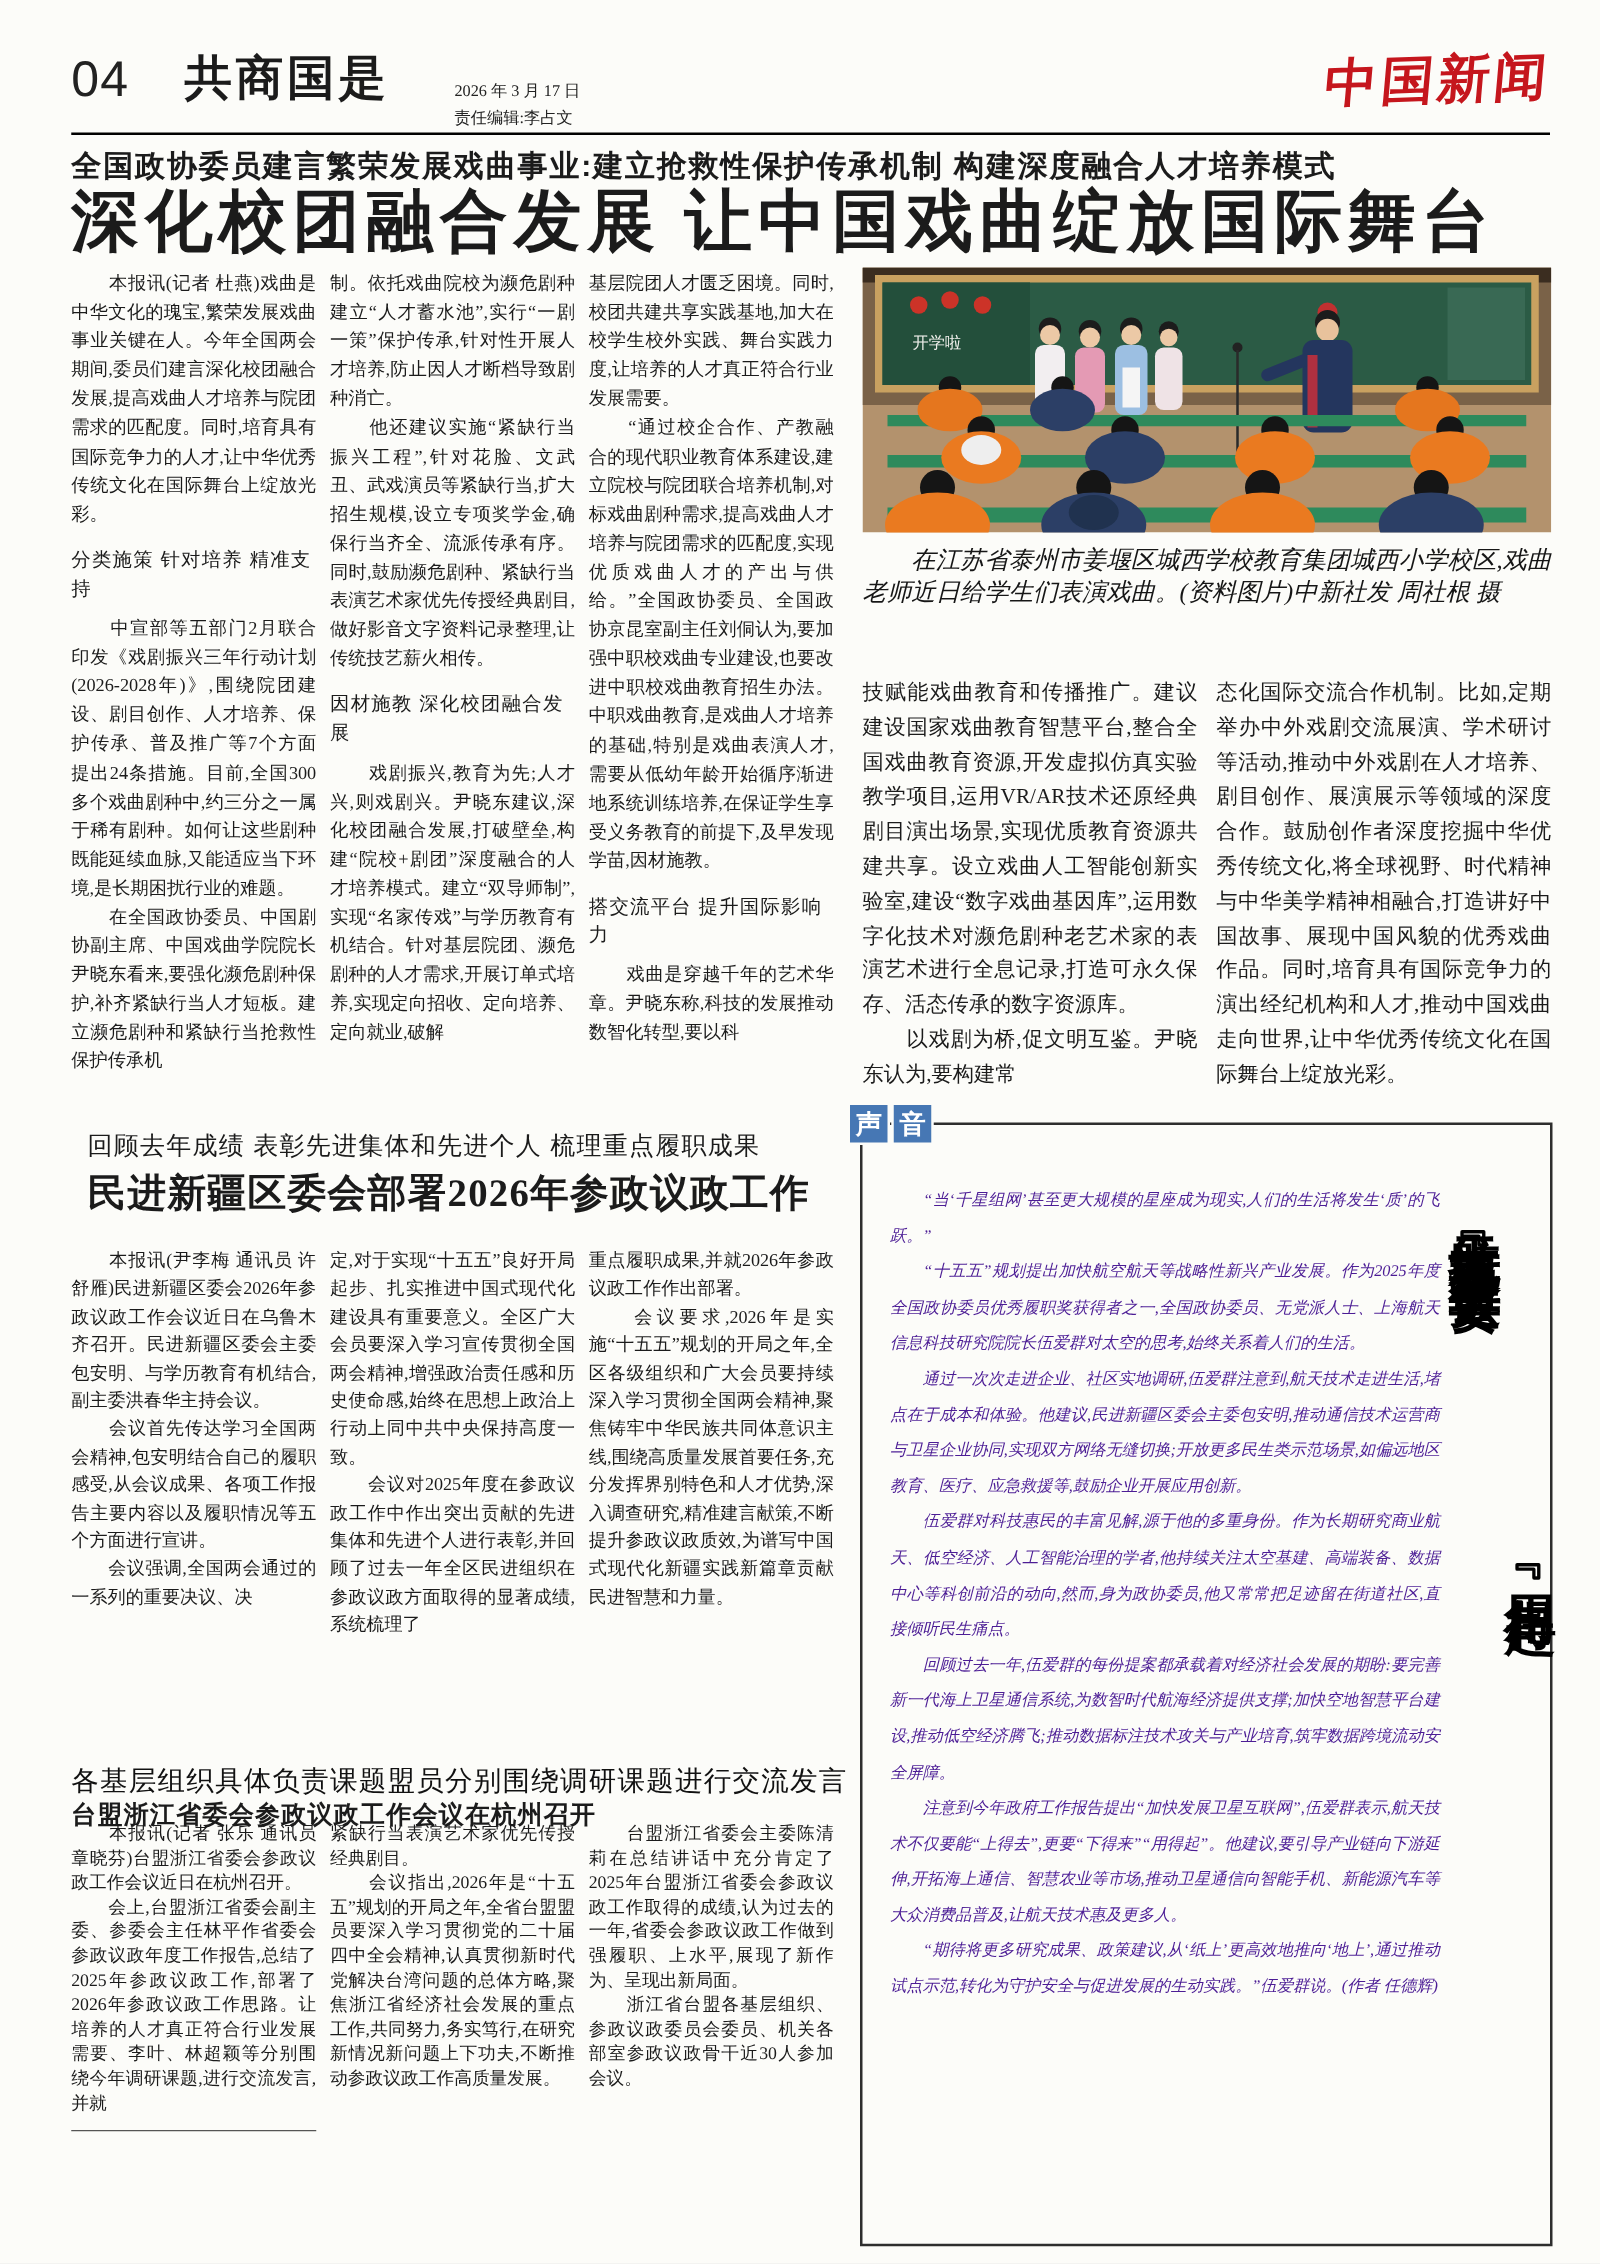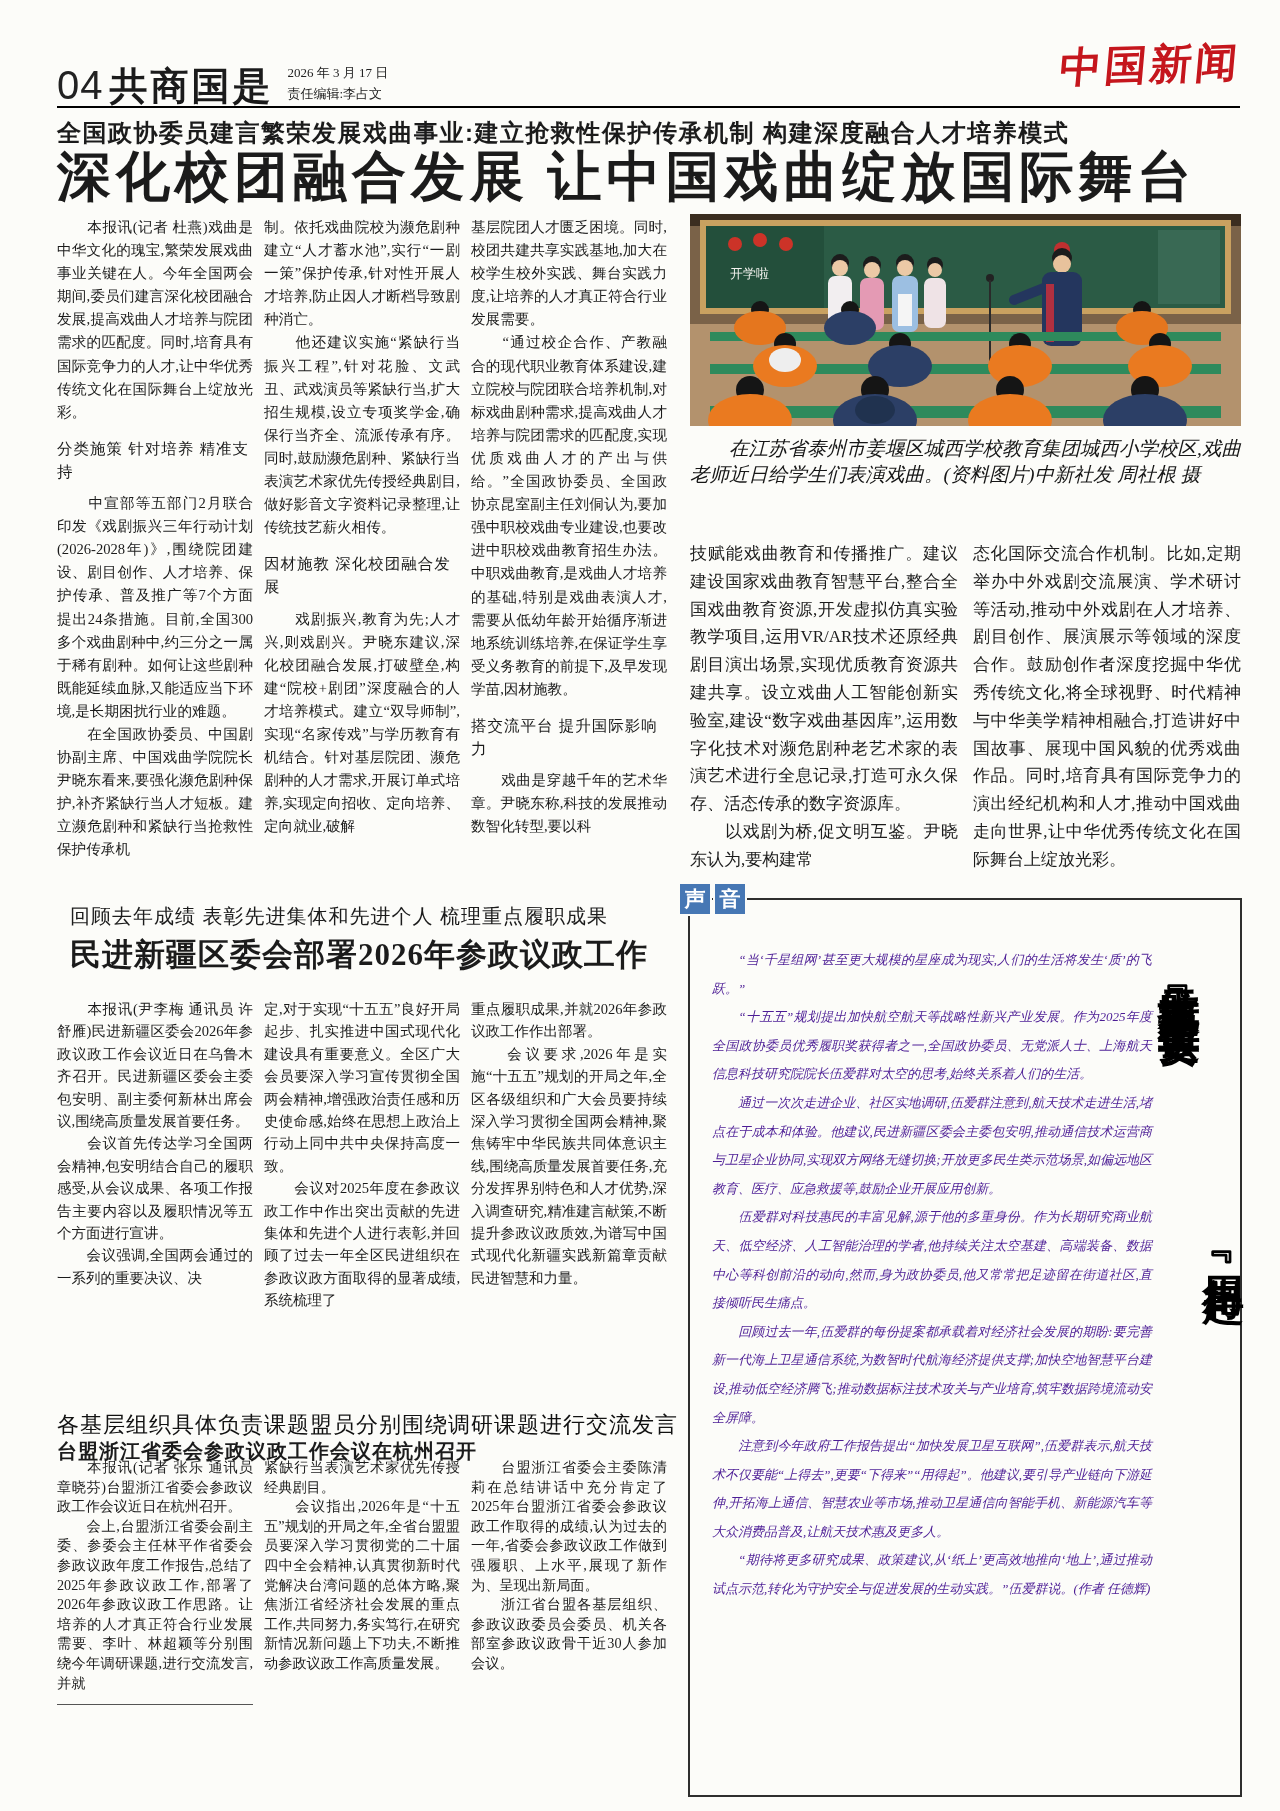--- a/index.html
+++ b/index.html
@@ -1,20 +1,20 @@
 <!DOCTYPE html>
 <html><head>
 <meta charset="utf-8">
 <style>
   html,body{margin:0;padding:0;background:#e8e8e4;}
   .page{position:relative;width:1280px;height:1811px;margin:0 auto;background:#fcfcf9;
         font-family:"Liberation Serif","DejaVu Serif",serif;color:#1b1b1b;overflow:hidden;}
   
   .hdr{position:absolute;left:57px;top:40px;width:1183px;height:62px;}
-  .hdr-left{position:absolute;left:0;top:4px;display:flex;align-items:flex-end;}
+  .hdr-left{position:absolute;left:0;top:4px;display:flex;align-items:flex-start;gap:38px;}
   .page-no{font-family:"Liberation Sans",sans-serif;font-size:40px;font-weight:400;color:#222;
            letter-spacing:1px;line-height:1;}
   .section-name{font-family:"Liberation Sans",sans-serif;font-size:38px;font-weight:900;
                 letter-spacing:3px;line-height:1;margin-left:6px;}
   .hdr-meta{margin-left:14px;margin-top:19px;font-size:13px;line-height:1.6;color:#222;}
   .logo{position:absolute;right:0;top:0;font-size:42px;font-weight:900;color:#c5161d;
         letter-spacing:3px;transform:skewX(-7deg) rotate(-2deg);line-height:1.2;}
   .hrule{position:absolute;left:57px;top:106px;width:1183px;height:2px;background:#000;}
   
   .kicker{position:absolute;left:57px;top:117px;width:1183px;
@@ -178,21 +178,21 @@
       <div class="para">技赋能戏曲教育和传播推广。建议建设国家戏曲教育智慧平台,整合全国戏曲教育资源,开发虚拟仿真实验教学项目,运用VR/AR技术还原经典剧目演出场景,实现优质教育资源共建共享。设立戏曲人工智能创新实验室,建设“数字戏曲基因库”,运用数字化技术对濒危剧种老艺术家的表演艺术进行全息记录,打造可永久保存、活态传承的数字资源库。</div>
       <div class="para">　　以戏剧为桥,促文明互鉴。尹晓东认为,要构建常</div>
     </div>
   <div class="col p-col p2">
       <div class="para">态化国际交流合作机制。比如,定期举办中外戏剧交流展演、学术研讨等活动,推动中外戏剧在人才培养、剧目创作、展演展示等领域的深度合作。鼓励创作者深度挖掘中华优秀传统文化,将全球视野、时代精神与中华美学精神相融合,打造讲好中国故事、展现中国风貌的优秀戏曲作品。同时,培育具有国际竞争力的演出经纪机构和人才,推动中国戏曲走向世界,让中华优秀传统文化在国际舞台上绽放光彩。</div>
     </div>
 
   <div class="a2-kicker">回顾去年成绩 表彰先进集体和先进个人 梳理重点履职成果</div>
   <div class="a2-headline">民进新疆区委会部署2026年参政议政工作</div>
   <div class="col a2-col c1">
-      <div class="para">　　本报讯(尹李梅 通讯员 许舒雁)民进新疆区委会2026年参政议政工作会议近日在乌鲁木齐召开。民进新疆区委会主委包安明、副主委何新林出席会议,围绕高质量发展首要任务。</div>
+      <div class="para">　　本报讯(尹李梅 通讯员 许舒雁)民进新疆区委会2026年参政议政工作会议近日在乌鲁木齐召开。民进新疆区委会主委包安明、与学历教育有机结合,副主委洪春华主持会议。</div>
       <div class="para">　　会议首先传达学习全国两会精神,包安明结合自己的履职感受,从会议成果、各项工作报告主要内容以及履职情况等五个方面进行宣讲。</div>
       <div class="para">　　会议强调,全国两会通过的一系列的重要决议、决</div>
     </div>
   <div class="col a2-col c2">
       <div class="para">定,对于实现“十五五”良好开局起步、扎实推进中国式现代化建设具有重要意义。全区广大会员要深入学习宣传贯彻全国两会精神,增强政治责任感和历史使命感,始终在思想上政治上行动上同中共中央保持高度一致。</div>
       <div class="para">　　会议对2025年度在参政议政工作中作出突出贡献的先进集体和先进个人进行表彰,并回顾了过去一年全区民进组织在参政议政方面取得的显著成绩,系统梳理了</div>
     </div>
   <div class="col a2-col c3">
       <div class="para">重点履职成果,并就2026年参政议政工作作出部署。</div>
       <div class="para">　　会议要求,2026年是实施“十五五”规划的开局之年,全区各级组织和广大会员要持续深入学习贯彻全国两会精神,聚焦铸牢中华民族共同体意识主线,围绕高质量发展首要任务,充分发挥界别特色和人才优势,深入调查研究,精准建言献策,不断提升参政议政质效,为谱写中国式现代化新疆实践新篇章贡献民进智慧和力量。</div>

